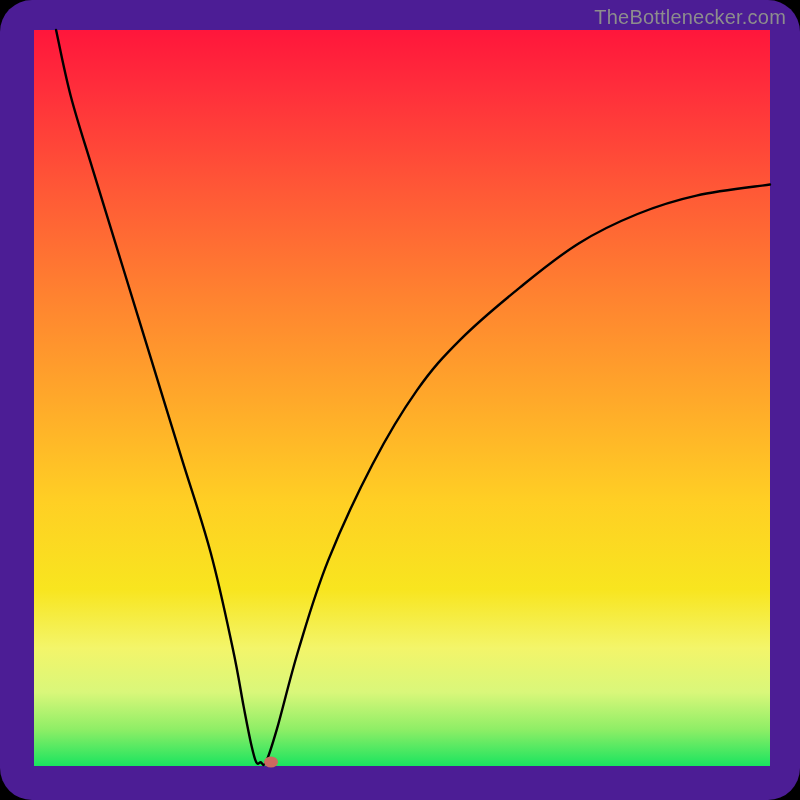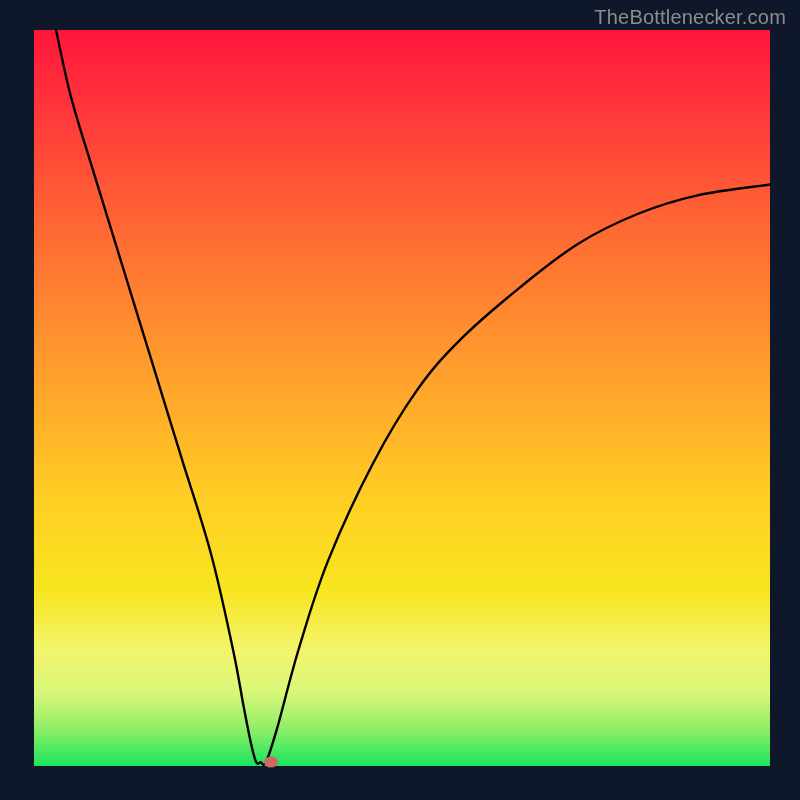--- a/index.html
+++ b/index.html
@@ -8,21 +8,22 @@
     width: 800px;
     height: 800px;
     overflow: hidden;
     background: #000;
     font-family: Arial, Helvetica, sans-serif;
   }
   .frame {
     position: relative;
     width: 800px;
     height: 800px;
-    background: #0f172a;
+    background: #4c1d95;
+    border-radius: 32px;
   }
   .plot {
     position: absolute;
     left: 34px;
     top: 30px;
     width: 736px;
     height: 736px;
     
     background: linear-gradient(
       to bottom,

